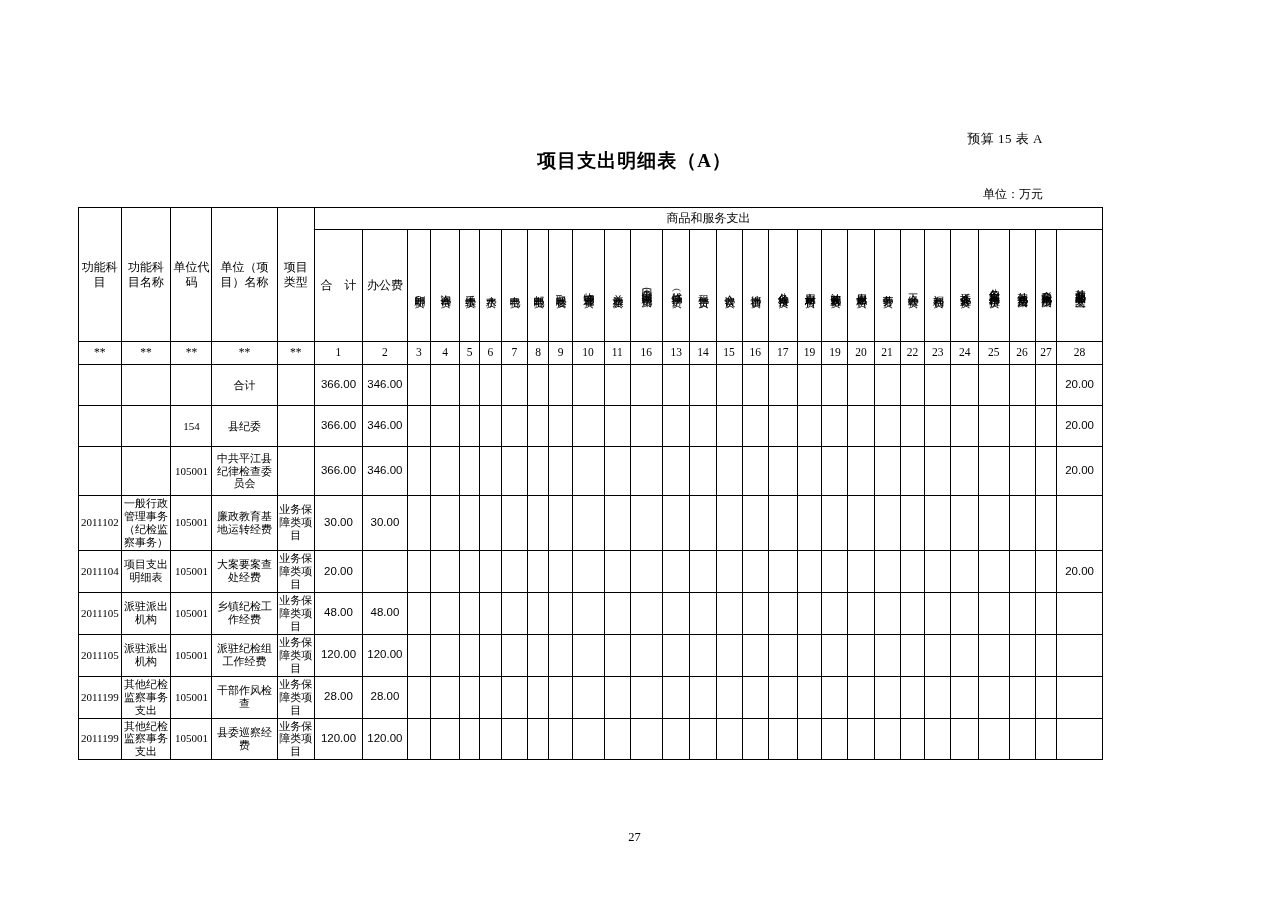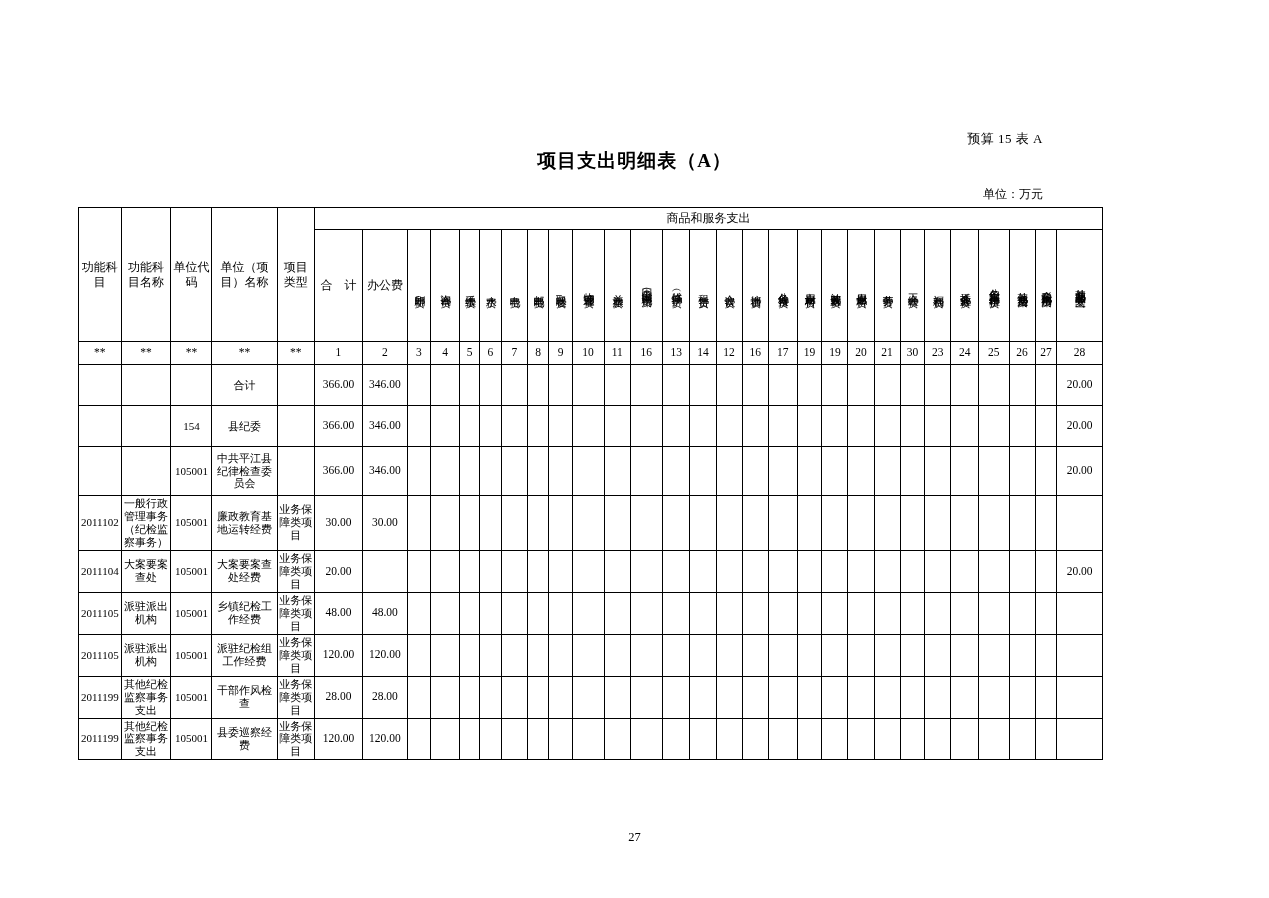--- a/index.html
+++ b/index.html
@@ -70,21 +70,21 @@
     line-height: 1.05;
   }
   .hdr-group {
     height: 22px;
     font-size: 12px;
   }
   .hdr-cell-wide {
     font-size: 12px;
   }
   .num {
-    font-family: Liberation Serif, serif;
+    font-family: Liberation Sans, sans-serif;
     font-size: 11.5px;
   }
   .rownum td {
     height: 20px;
     font-size: 11.5px;
   }
   .data-row td {
     height: 38px;
   }
   .tall-row td {
@@ -199,28 +199,28 @@
         <td>5</td>
         <td>6</td>
         <td>7</td>
         <td>8</td>
         <td>9</td>
         <td>10</td>
         <td>11</td>
         <td>16</td>
         <td>13</td>
         <td>14</td>
-        <td>12</td>
+        <td>15</td>
         <td>16</td>
         <td>17</td>
         <td>19</td>
         <td>19</td>
         <td>20</td>
         <td>21</td>
-        <td>30</td>
+        <td>22</td>
         <td>23</td>
         <td>24</td>
         <td>25</td>
         <td>26</td>
         <td>27</td>
         <td>28</td>
       </tr>
 
       <tr class="data-row">
         <td></td>
@@ -361,21 +361,21 @@
           <td></td>
         <td></td>
           <td></td>
           <td></td>
           <td></td>
         <td class="num"></td>
       </tr>
 
       <tr class="data-row">
         <td>2011104</td>
-        <td>大案要案查处</td>
+        <td>项目支出明细表</td>
         <td>105001</td>
         <td>大案要案查处经费</td>
         <td>业务保障类项目</td>
         <td class="num">20.00</td>
         <td class="num"></td>
         <td></td>
           <td></td>
           <td></td>
           <td></td>
           <td></td>

